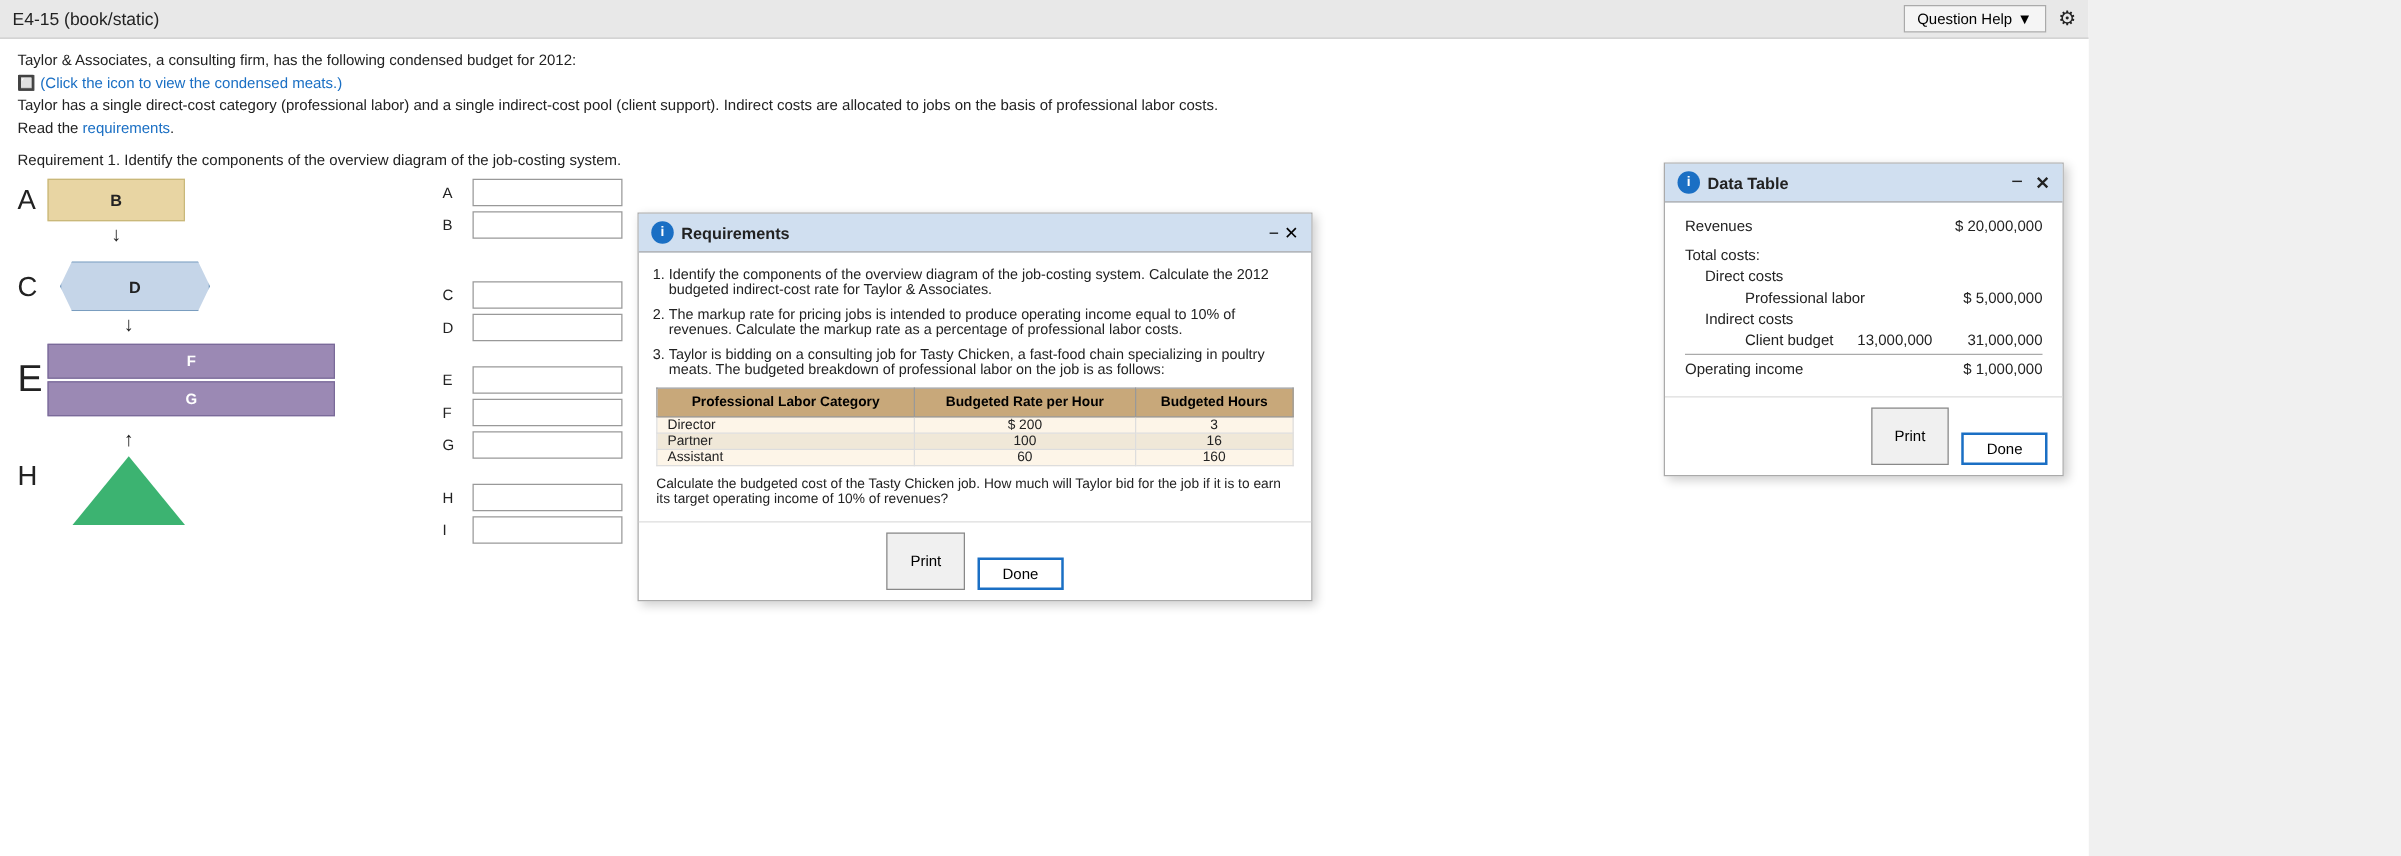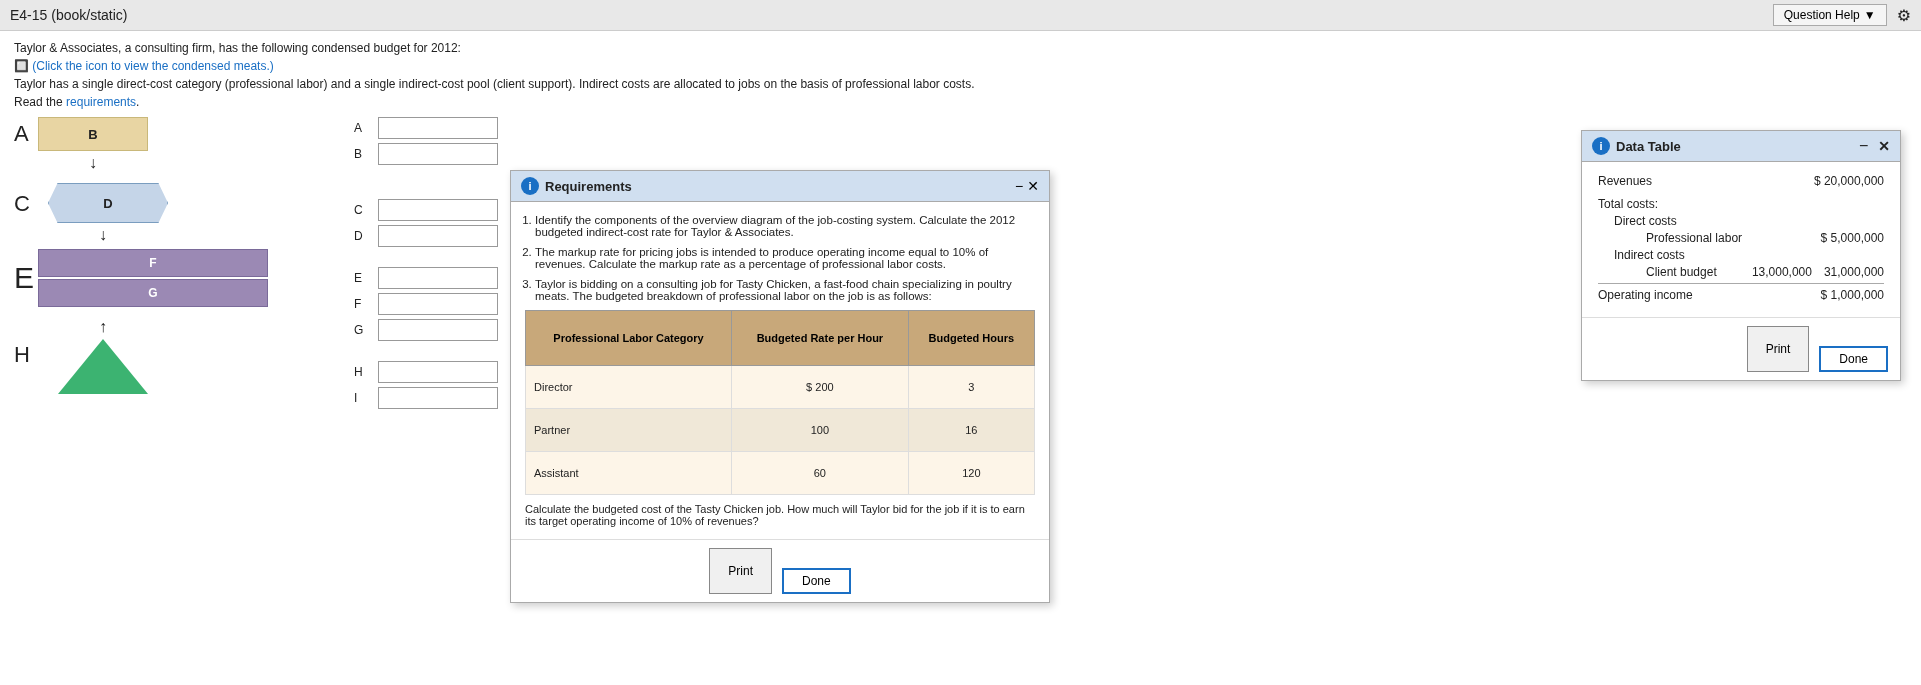--- a/index.html
+++ b/index.html
@@ -1,18 +1,18 @@
 <!DOCTYPE html>
 <html><head>
   <meta charset="utf-8">
   <style>
     * { box-sizing: border-box; margin: 0; padding: 0; }
     body { font-family: Arial, sans-serif; font-size: 12px; background: #f0f0f0; color: #222; }
 
-    #app { position: relative; width: 1921px; min-height: 685px; background: #fff; overflow: hidden; }
+    #app { position: relative; width: 1671px; min-height: 685px; background: #fff; overflow: hidden; }
 
     
     #header { display: flex; align-items: center; justify-content: space-between; background: #e8e8e8; border-bottom: 1px solid #ccc; padding: 4px 10px; }
     #header-title { font-size: 14px; font-weight: normal; }
     #header-right { display: flex; align-items: center; gap: 10px; }
     #question-help-btn { border: 1px solid #aaa; background: #f5f5f5; padding: 3px 10px; cursor: pointer; font-size: 12px; display: flex; align-items: center; gap: 4px; }
     #gear-icon { font-size: 16px; cursor: pointer; }
 
     
     #main { padding: 10px 14px; position: relative; }
@@ -70,22 +70,22 @@
     }
     #req-modal-header-left { display: flex; align-items: center; gap: 6px; font-size: 13px; font-weight: bold; }
     #req-modal-close-btn { cursor: pointer; font-size: 14px; border: none; background: none; }
     #req-modal-minimize-btn { cursor: pointer; font-size: 14px; border: none; background: none; margin-right: 4px; }
     #req-modal-body { padding: 12px 14px; font-size: 11.5px; }
     .req-list { margin-left: 10px; }
     .req-list li { margin-bottom: 8px; }
 
     
     .req-table { width: 100%; border-collapse: collapse; margin: 8px 0; }
-    .req-table th { background: #c8a87a; color: #000; padding: 21px 8px; font-size: 11px; text-align: center; border: 1px solid #999; }
-    .req-table td { padding: 15px 8px; font-size: 11px; border: 1px solid #ddd; background: #fdf5e8; }
+    .req-table th { background: #c8a87a; color: #000; padding: 5px 8px; font-size: 11px; text-align: center; border: 1px solid #999; }
+    .req-table td { padding: 0 8px; font-size: 11px; border: 1px solid #ddd; background: #fdf5e8; }
     .req-table td:nth-child(2), .req-table td:nth-child(3) { text-align: center; }
     .req-table tr:nth-child(even) td { background: #f0e8d8; }
 
     .req-footer-text { font-size: 11px; margin-top: 8px; }
 
     #req-modal-footer { display: flex; justify-content: center; gap: 10px; padding: 8px; border-top: 1px solid #ddd; }
     .modal-btn { padding: 4px 18px; border: 1px solid #888; background: #f0f0f0; cursor: pointer; font-size: 12px; }
     .modal-btn-done { background: #fff; border: 2px solid #1a6fc4; margin-top: 20px; }
 
     
@@ -106,21 +106,21 @@
       align-items: center;
       justify-content: space-between;
       border-bottom: 1px solid #aaa;
     }
     #dt-modal-header-left { display: flex; align-items: center; gap: 6px; font-size: 13px; font-weight: bold; }
     #dt-modal-body { padding: 12px 16px; font-size: 12px; }
     .dt-row { display: flex; justify-content: space-between; align-items: center; margin-bottom: 3px; }
     .dt-row-indent1 { padding-left: 16px; }
     .dt-value { text-align: right; }
     .dt-divider { border-top: 1px solid #aaa; margin: 4px 0; }
-    .dt-double-value { display: flex; gap: 12px; }
+    .dt-double-value { display: flex; gap: 28px; }
     #dt-modal-footer { display: flex; justify-content: flex-end; gap: 10px; padding: 8px 12px; border-top: 1px solid #ddd; }
 
     .info-icon { display: inline-flex; align-items: center; justify-content: center; width: 18px; height: 18px; border-radius: 50%; background: #1a6fc4; color: #fff; font-size: 11px; font-weight: bold; flex-shrink: 0; }
 
     .modal-minimize { cursor: pointer; font-size: 16px; margin-right: 2px; }
     .modal-close { cursor: pointer; font-size: 14px; font-weight: bold; }
 
     .spacer-row { height: 6px; }
     .dt-indent3 { padding-left: 48px; }
   </style>
@@ -143,20 +143,24 @@
   <div id="main">
     <p class="intro-text">Taylor &amp; Associates, a consulting firm, has the following condensed budget for 2012:</p>
     <p class="intro-text">
       <a class="link-blue">🔲 (Click the icon to view the condensed meats.)</a>
     </p>
     <p class="intro-text">Taylor has a single direct-cost category (professional labor) and a single indirect-cost pool (client support). Indirect costs are allocated to jobs on the basis of professional labor costs.</p>
     <p class="intro-text">
       <span>Read the </span><a class="link-blue">requirements</a><span>.</span>
     </p>
 
+    <p class="requirement-heading">
+      <span>Requirement 1.</span>
+      <span> Identify the components of the overview diagram of the job-costing system.</span>
+    </p>
 
     <div id="diagram-area">
 
       <div id="left-diagram">
 
         <div style="display:flex; align-items:flex-start; gap:4px; margin-bottom:2px;">
           <div style="display:flex; flex-direction:column; align-items:center; margin-top:4px;">
             <span class="brace-label" style="font-size:22px;">A</span>
           </div>
           <div class="shape-wrapper">
@@ -280,21 +284,21 @@
               <td>3</td>
             </tr>
             <tr>
               <td>Partner</td>
               <td>100</td>
               <td>16</td>
             </tr>
             <tr>
               <td>Assistant</td>
               <td>60</td>
-              <td>120</td>
+              <td>160</td>
             </tr>
           </tbody>
       </table>
       <p class="req-footer-text">Calculate the budgeted cost of the Tasty Chicken job. How much will Taylor bid for the job if it is to earn its target operating income of 10% of revenues?</p>
     </div>
     <div id="req-modal-footer">
       <button class="modal-btn">Print</button>
       <button class="modal-btn modal-btn-done">Done</button>
     </div>
   </div>

